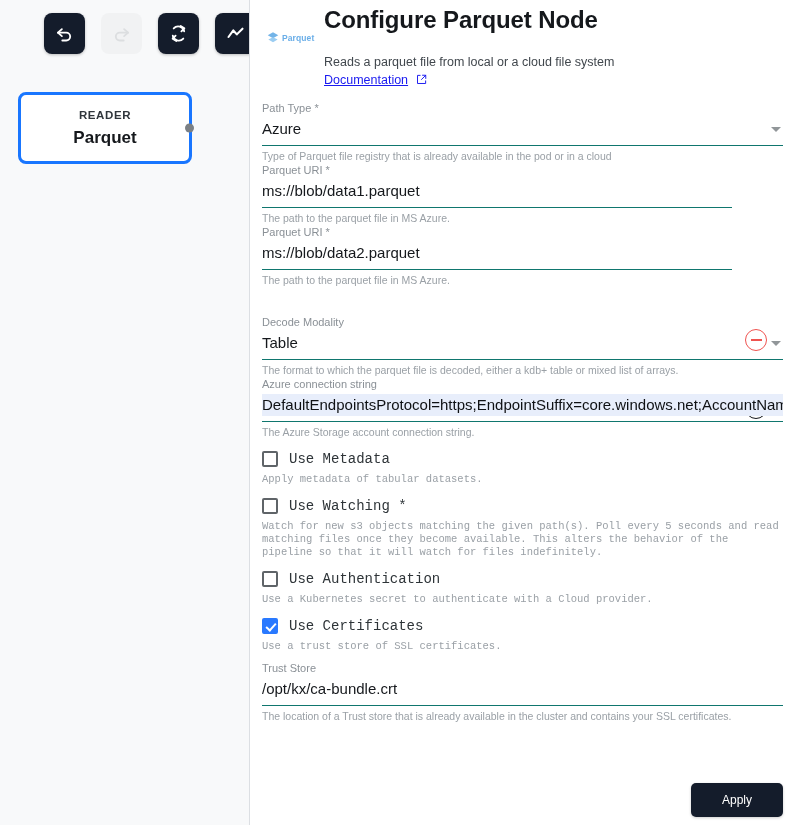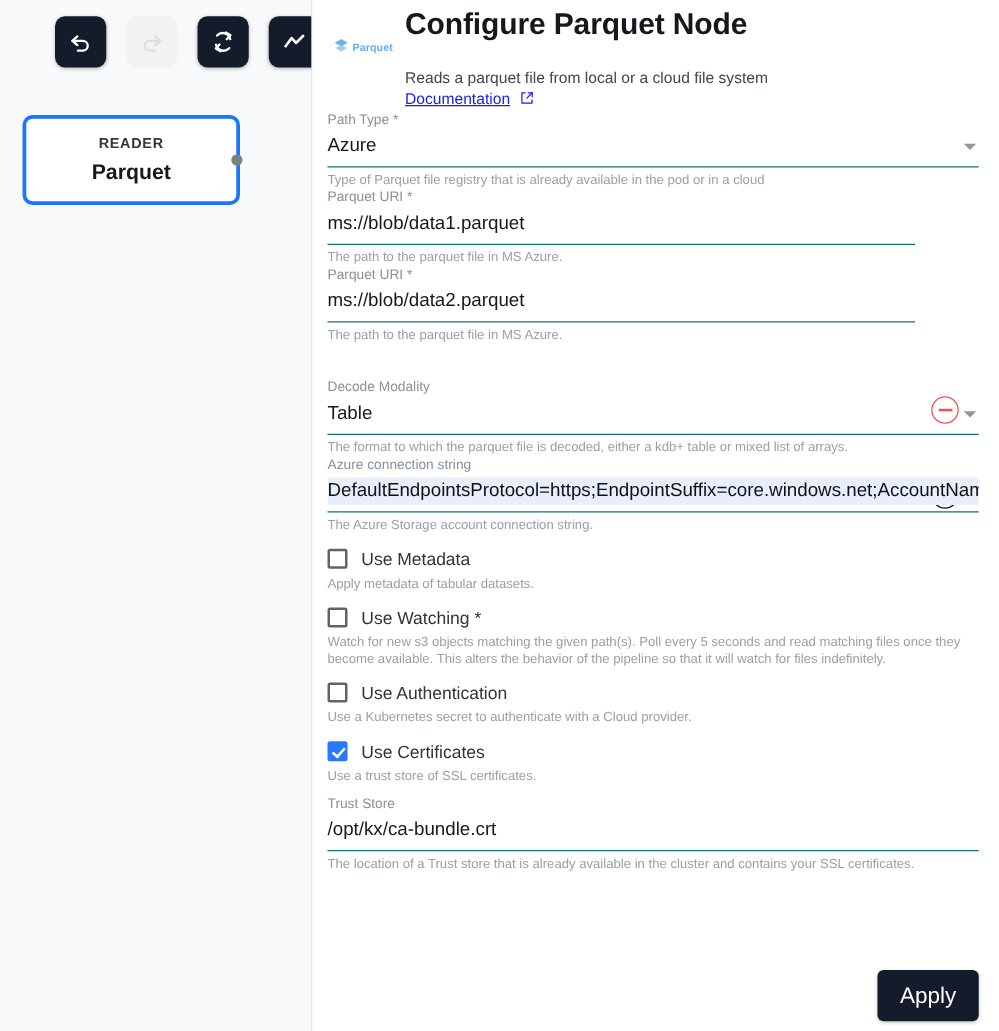--- a/index.html
+++ b/index.html
@@ -145,20 +145,21 @@
     text-decoration: underline;
     cursor: pointer;
   }
   #doc-link-icon {
     margin-left: 3px;
     vertical-align: -1px;
   }
 
   
   #config-form {
+    margin-top: 12px;
     position: relative;
   }
   .field { position: relative; }
   .field-label {
     font-size: 11px;
     color: #8a9096;
     line-height: 14px;
     padding-bottom: 1px;
   }
   .field-control {
@@ -230,21 +231,21 @@
     width: 11px; height: 1.8px;
     background: #15181c;
   }
   #add-uri-btn .bar-v {
     position: absolute;
     width: 1.8px; height: 11px;
     background: #15181c;
   }
 
   
-  .check-field { margin-top: 11px; }
+  .check-field { margin-top: 11px; font-family: Liberation Mono, monospace; }
   .check-row {
     display: flex;
     align-items: center;
     gap: 11px;
     cursor: pointer;
   }
   .checkbox {
     flex: 0 0 auto;
     width: 16px; height: 16px;
     border: 2px solid #5f6468;
@@ -279,25 +280,25 @@
 
   
   #config-footer {
     position: absolute;
     right: 16px;
     bottom: 8px;
   }
   #apply-button {
     background: #141c2b;
     color: #ffffff;
-    font-size: 18px;
+    font-size: 12px;
     font-family: "Liberation Sans", sans-serif;
     border: none;
     border-radius: 5px;
-    padding: 10px 18px;
+    padding: 10px 31px;
     cursor: pointer;
     box-shadow: 0 1px 3px rgba(0,0,0,0.2);
     margin-top: 24px;
   }
 
   .spacer-8 { height: 8px; }
   .spacer-14 { height: 14px; }
 </style>
 </head>
 <body>

